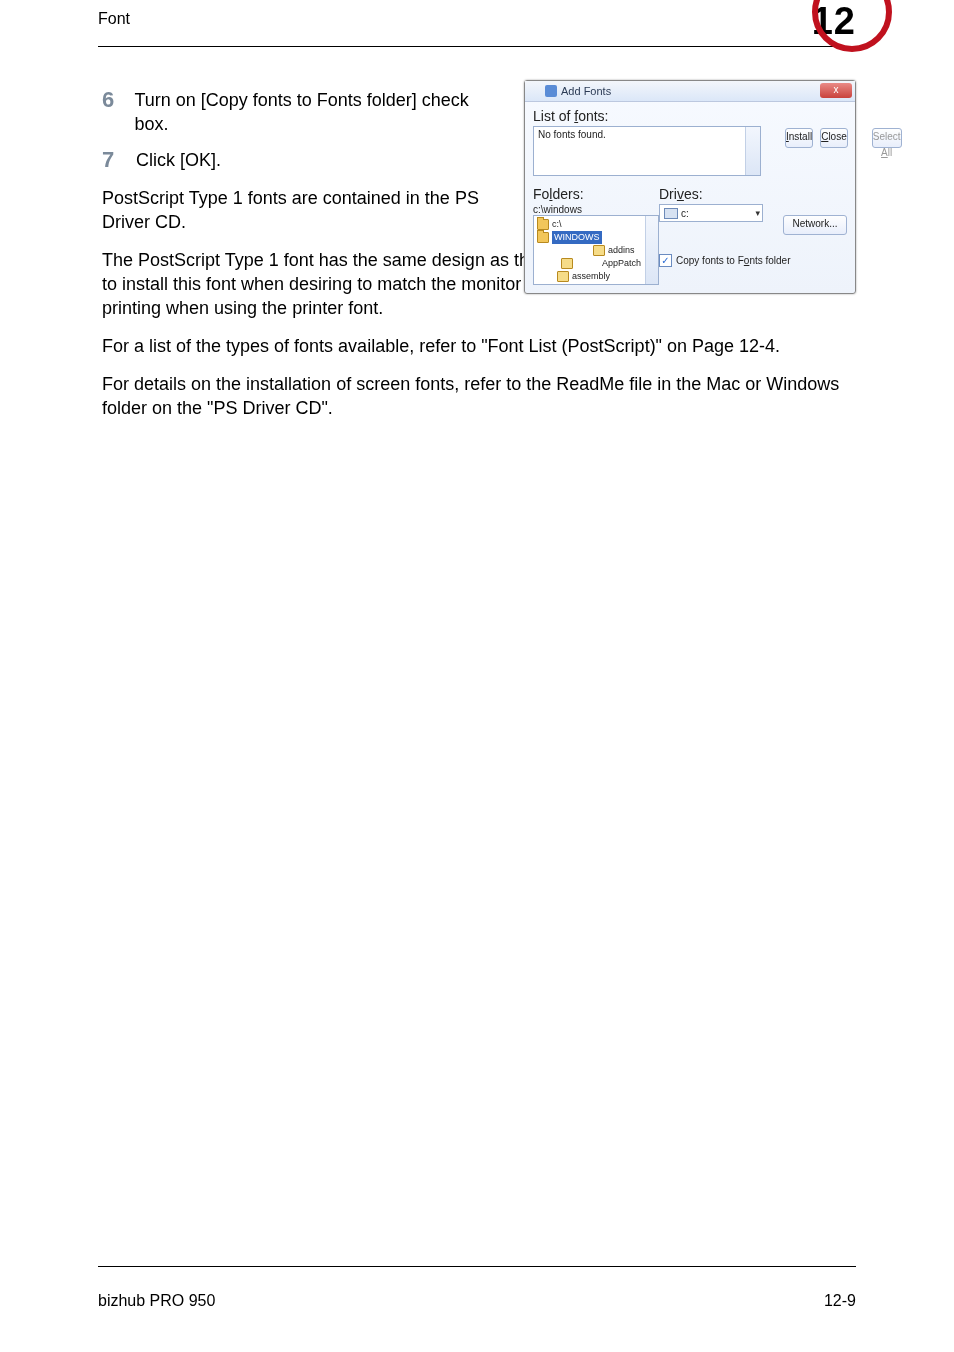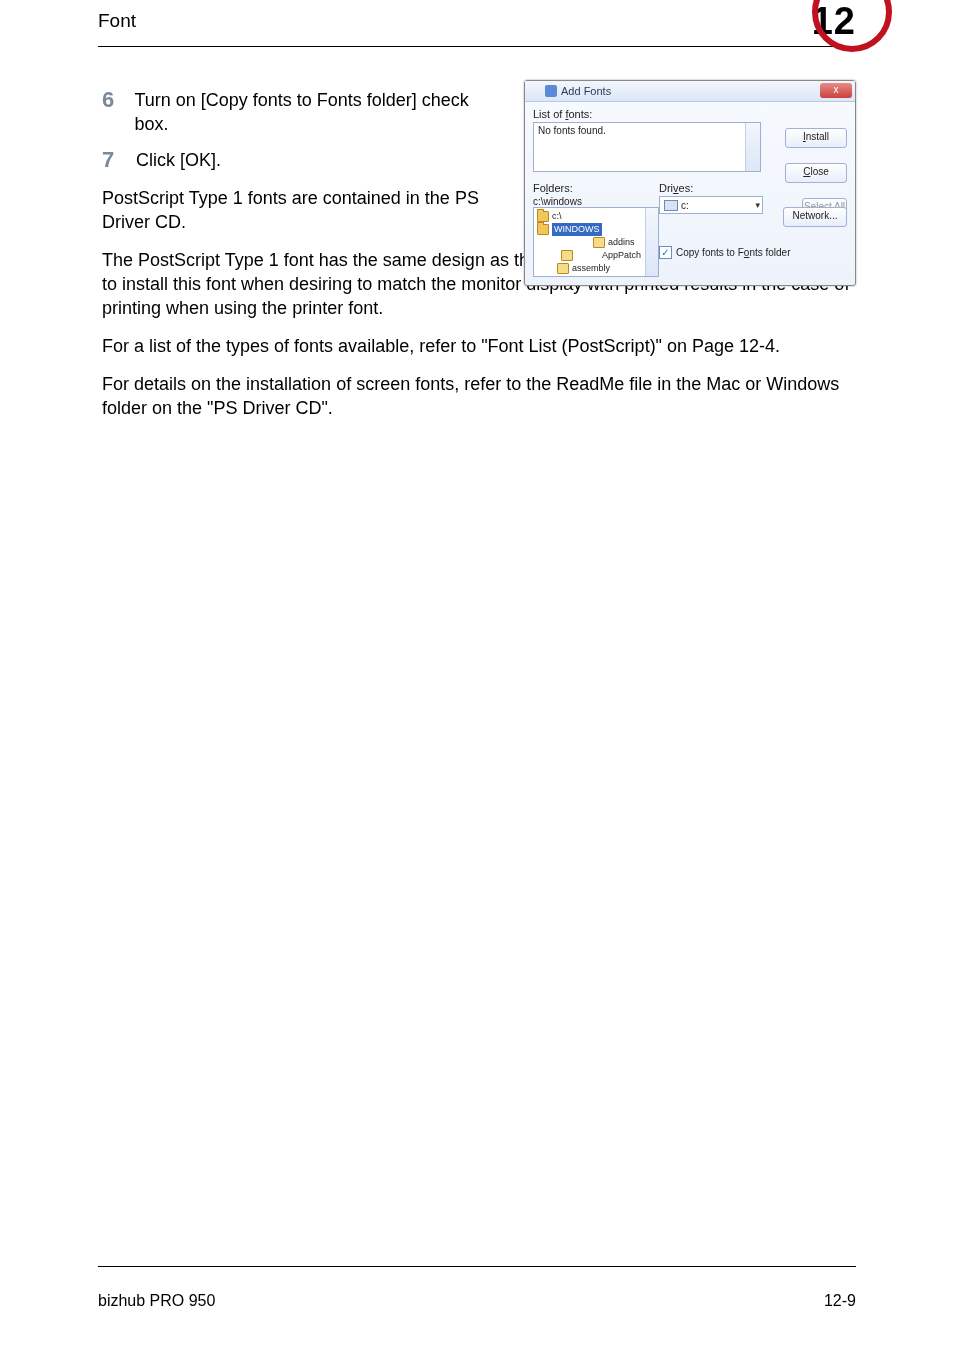--- a/index.html
+++ b/index.html
@@ -21,21 +21,21 @@
     top: 0;
     left: 98px;
     right: 98px;
     height: 46px;
     border-bottom: 1px solid #000;
   }
   .header-title {
     position: absolute;
     left: 0;
     top: 10px;
-    font-size: 19px;
+    font-size: 16px;
     font-weight: 400;
   }
   .chapter-num {
     position: absolute;
     right: 0;
     top: 0px;
     font-size: 38px;
     font-weight: 800;
     color: #000;
     letter-spacing: 1px;
@@ -123,21 +123,21 @@
     background: linear-gradient(#e98a86, #c9423c);
     border-radius: 3px;
     color: #fff;
     text-align: center;
     line-height: 14px;
     font-size: 10px;
   }
   .dlg-body {
     padding: 6px 8px 8px 8px;
   }
-  .dlg-label { font-size: 11px; color: #222; margin-bottom: 2px; display:block; }
+  .dlg-label { font-size: 14px; color: #222; margin-bottom: 2px; display:block; }
   .dlg-listbox {
     background: #fff;
     border: 1px solid #9cb0d0;
     height: 44px;
     width: 218px;
     padding: 2px 4px;
     position: relative;
   }
   .dlg-listbox::after {
     content: "";
@@ -146,22 +146,22 @@
     width: 14px;
     background: linear-gradient(#f2f6fd,#dce6f6);
     border-left: 1px solid #c2d0e6;
   }
   .dlg-btn-col {
     position: absolute;
     right: 8px;
     top: 26px;
     width: 62px;
     display: flex;
-    flex-direction: column;
-    gap: 15px;
+    flex-direction: row;
+    gap: 7px;
   }
   .dlg-btn {
     height: 18px;
     border: 1px solid #9fb2d2;
     border-radius: 3px;
     background: linear-gradient(#fefefe,#e8eefb);
     font-size: 10px;
     text-align: center;
     line-height: 16px;
   }

